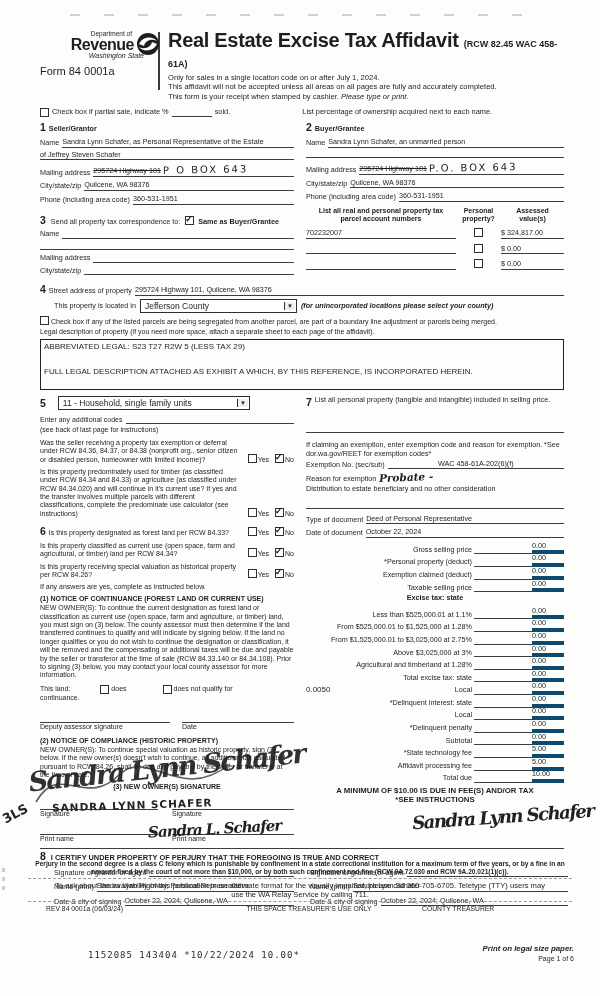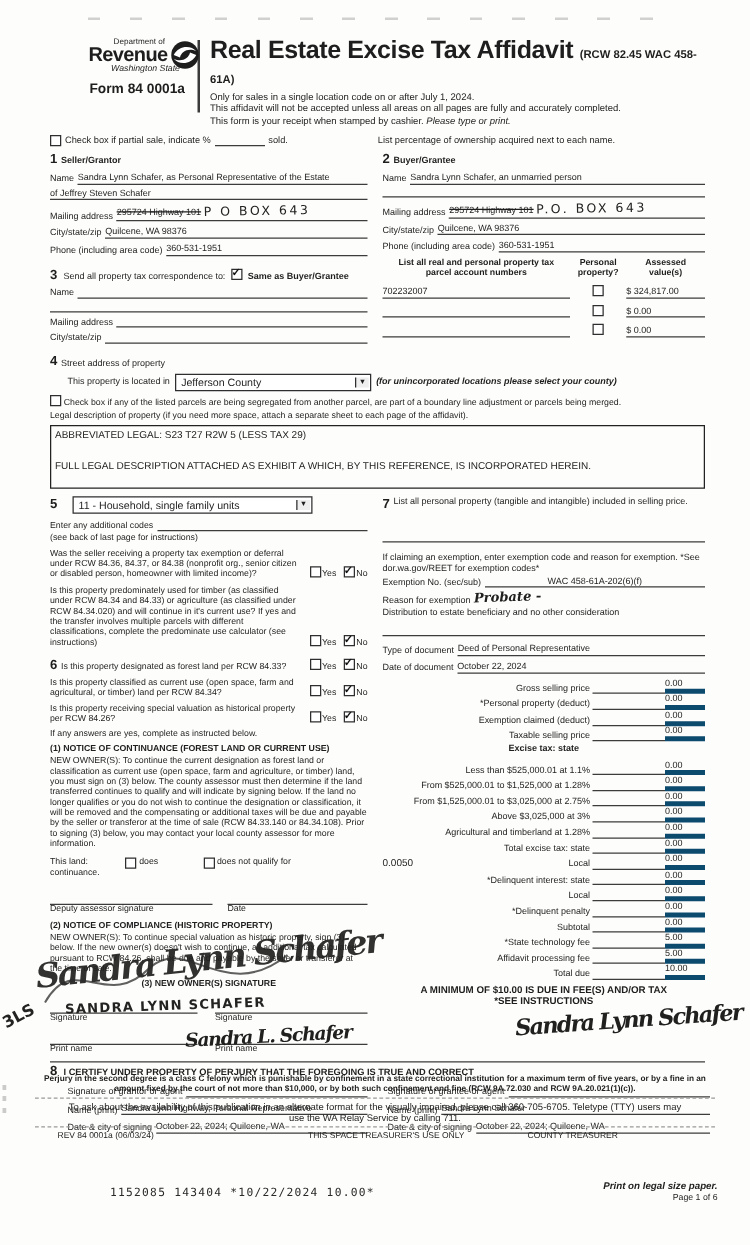--- a/index.html
+++ b/index.html
@@ -15,21 +15,21 @@
   .secnum{font-weight:bold;font-size:10.5px;margin-right:3px;}
   .dd{display:inline-flex;align-items:center;justify-content:space-between;border:1.3px solid #2e2e2e;background:#fff;padding:1px 1px 1px 4px;font-size:8.5px;}
   .dd .arr{border-left:1.2px solid #2e2e2e;padding:0 2px;font-size:6px;line-height:8px;margin-left:4px;background:#eee;}
   
   .main{position:absolute;left:40px;top:30px;width:524px;}
   .hdr{display:flex;align-items:flex-start;}
   .logo{width:108px;text-align:right;flex:0 0 auto;}
   .logo .dep{font-size:6.5px;margin-right:16px;}
   .logo .rev{font-size:16px;font-weight:bold;letter-spacing:-0.5px;margin-right:14px;line-height:0.9;}
   .logo .ws{font-size:7px;margin-right:4px;}
-  .logo .fm{font-size:11px;font-weight:bold;text-align:right;margin-top:4px;}
+  .logo .fm{font-size:11px;font-weight:normal;text-align:left;margin-top:4px;}
   .swirl{position:absolute;}
   .vdiv{border-left:2px solid #3a3a3a;height:58px;margin:2px 8px 0 10px;flex:0 0 auto;}
   .ttl{font-size:20px;font-weight:bold;letter-spacing:-0.3px;line-height:1;}
   .ttl small{font-size:9px;font-weight:bold;letter-spacing:0;}
   .hnotes{font-size:7.6px;margin-top:3px;line-height:1.25;}
   .partial{display:flex;margin-top:7px;font-size:7.4px;}
   .cols{display:flex;margin-top:4px;}
   .colL{width:254px;flex:0 0 auto;}
   .colR{width:258px;flex:0 0 auto;margin-left:12px;}
   .fld{display:flex;align-items:flex-end;margin-top:4px;}
@@ -215,20 +215,21 @@
               </div>
             </div>
         </div>
       </div>
     </div>
 
     <div class="sec" style="margin-top:8px;">
       <div class="fld" style="margin-top:0;">
           <span class="secnum">4</span>
         <span class="lab">Street address of property</span>
+        <span class="ul" style="flex:1;">295724 Highway 101, Quilcene, WA  98376</span>
         </div>
       <div style="margin-top:3px;display:flex;align-items:center;margin-left:14px;">
         <span>This property is located in</span>
         <span class="dd" style="width:150px;margin:0 4px;">
           <span>Jefferson County</span>
           <span class="arr">▼</span>
         </span>
         <span class="b i">(for unincorporated locations please select your county)</span>
       </div>
       <div style="margin-top:3px;white-space:nowrap;font-size:7px;">

